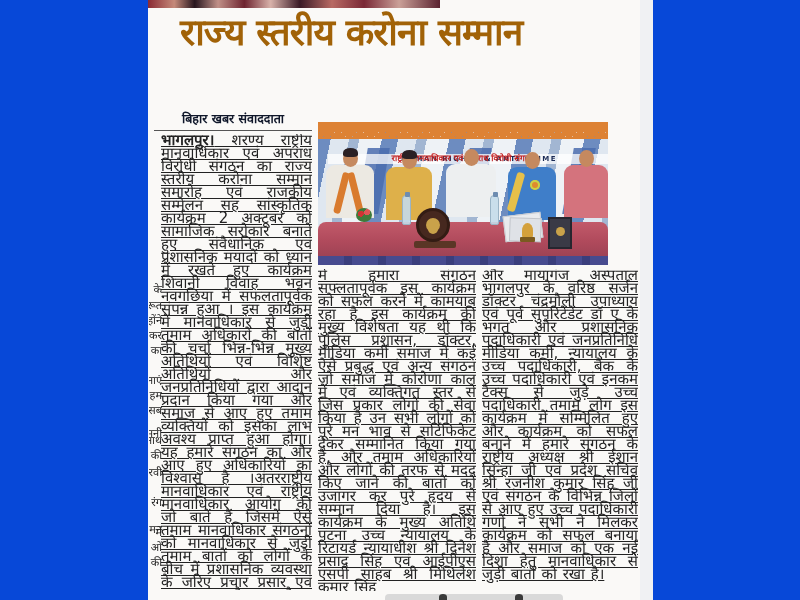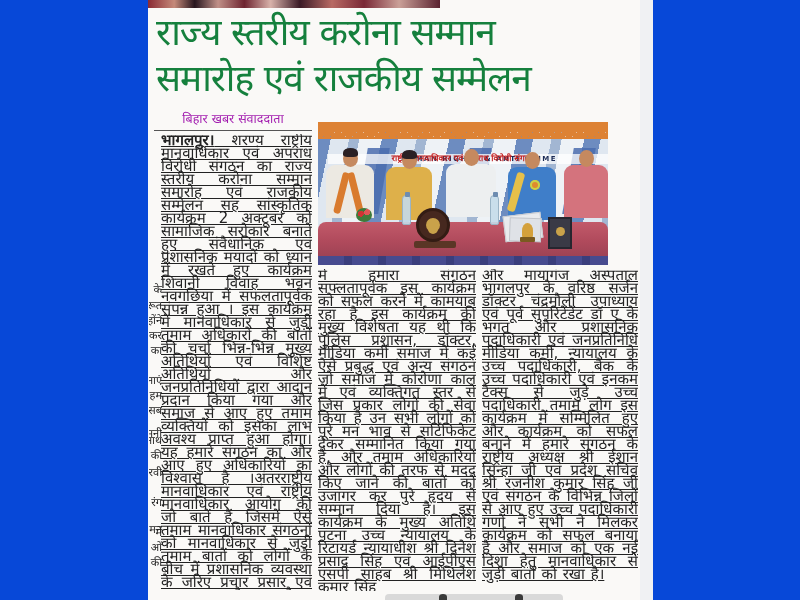--- a/index.html
+++ b/index.html
@@ -2,25 +2,25 @@
 <html><head>
 <meta charset="utf-8">
 <style>
   html,body{margin:0;padding:0;}
   body{font-family:"DejaVu Sans","Liberation Sans",sans-serif;}
   .page{position:relative;width:800px;height:600px;background:#0748d8;overflow:hidden;}
   .clipping{position:absolute;left:148px;top:0;width:505px;height:600px;background:#faf9f7;overflow:hidden;}
   .right-margin{position:absolute;right:0;top:0;bottom:0;width:13px;background:#f0f1f3;}
   .top-sliver{position:absolute;left:0;top:0;width:292px;height:8px;
     background:linear-gradient(90deg,#8a2a34 0%,#c58a7a 9%,#27161e 16%,#c09088 24%,#6e2430 33%,#d8b2aa 42%,#3a1a26 52%,#b86a64 63%,#7a2836 74%,#caa098 86%,#5a2230 100%);}
-  .headline{position:absolute;left:8px;color:#15803d;font-weight:400;font-size:37px;line-height:1;letter-spacing:-1px;white-space:nowrap;}
+  .headline{position:absolute;left:32px;color:#a16207;font-weight:700;font-size:37px;line-height:1;letter-spacing:-1px;white-space:nowrap;}
   .hl1{top:14px;}
   .hl2{top:60px;}
   .hfrag{position:absolute;left:-26px;width:40px;color:#161616;font-weight:800;font-size:37px;line-height:1;}
-  .byline{position:absolute;left:6px;top:110px;width:158px;text-align:center;font-weight:400;font-size:12.5px;color:#a21caf;border-bottom:1.5px solid #555;padding-bottom:3px;}
+  .byline{position:absolute;left:6px;top:110px;width:158px;text-align:center;font-weight:700;font-size:12.5px;color:#0f172a;border-bottom:1.5px solid #555;padding-bottom:3px;}
   .col{position:absolute;font-size:15px;line-height:13px;color:#222;text-align:justify;overflow:hidden;word-spacing:1px;text-decoration:underline;}
   .col1{left:13px;top:134px;width:151px;height:456px;}
   .col2{left:170px;top:269px;width:158px;height:322px;}
   .col3{left:334px;top:269px;width:156px;height:322px;}
   .dateline{font-weight:700;}
   .frags{position:absolute;left:1px;top:0;width:13px;height:600px;overflow:hidden;}
   .frag{position:absolute;right:0;font-size:11px;color:#222;white-space:nowrap;direction:rtl;}
   
   .photo{position:absolute;left:170px;top:122px;width:290px;height:143px;overflow:hidden;background:#c9d4e0;}
   .banner{position:absolute;inset:0;background:repeating-linear-gradient(102deg,#6d8cc0 0 16px,#dfe7f0 16px 34px,#a2b6d2 34px 44px,#eef2f6 44px 66px);}
@@ -65,21 +65,20 @@
     <div class="top-sliver"></div>
     <div class="right-margin"></div>
 
     <div>
         <span class="hfrag" style="top: 12px;">ड़</span>
         <span class="hfrag" style="top: 62px;">ड़</span>
         <span class="hfrag" style="top: 106px;">।</span>
       </div>
 
     <div class="headline hl1">राज्य स्तरीय करोना सम्मान</div>
-    <div class="headline hl2">समारोह एवं राजकीय सम्मेलन</div>
 
     <div class="byline">बिहार खबर संवाददाता</div>
 
     <div class="frags">
         <span class="frag" style="top: 281px;">के</span>
         <span class="frag" style="top: 297px;">रूत</span>
         <span class="frag" style="top: 312px; text-align: right;">होंने</span>
         <span class="frag" style="top: 327px;">कर</span>
         <span class="frag" style="top: 342px;">का</span>
         <span class="frag" style="top: 372px;">नाएं</span>

